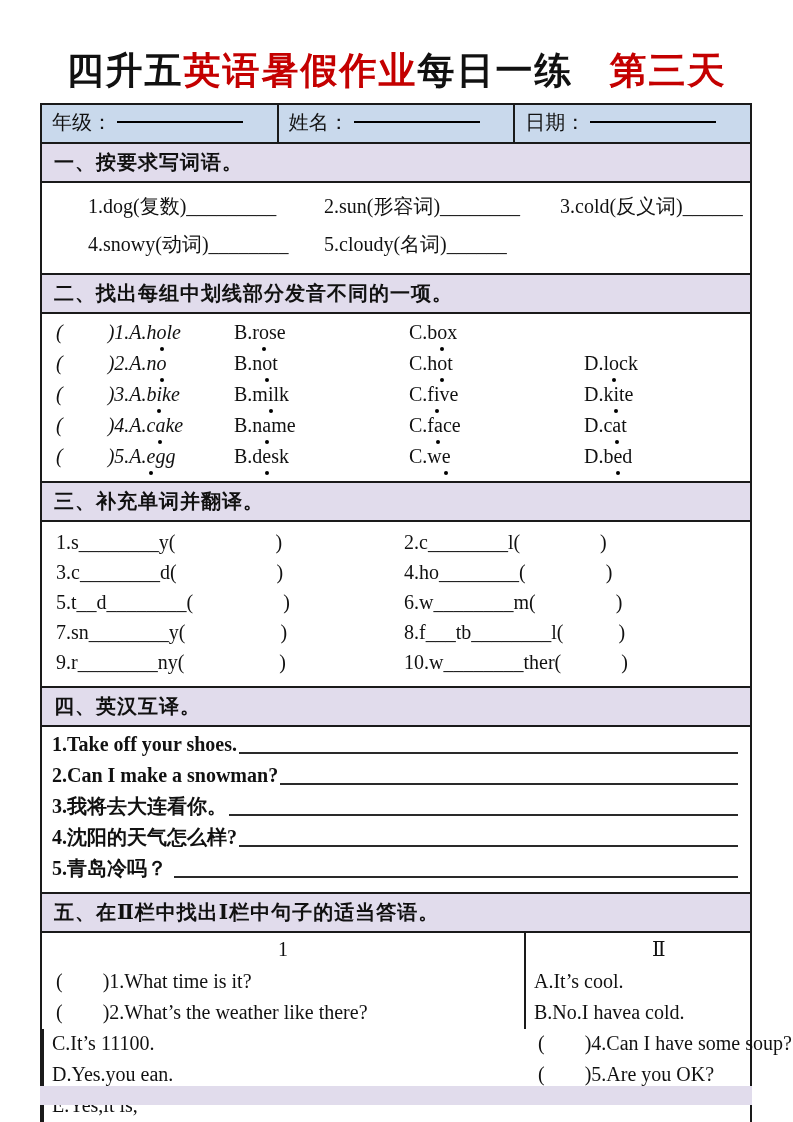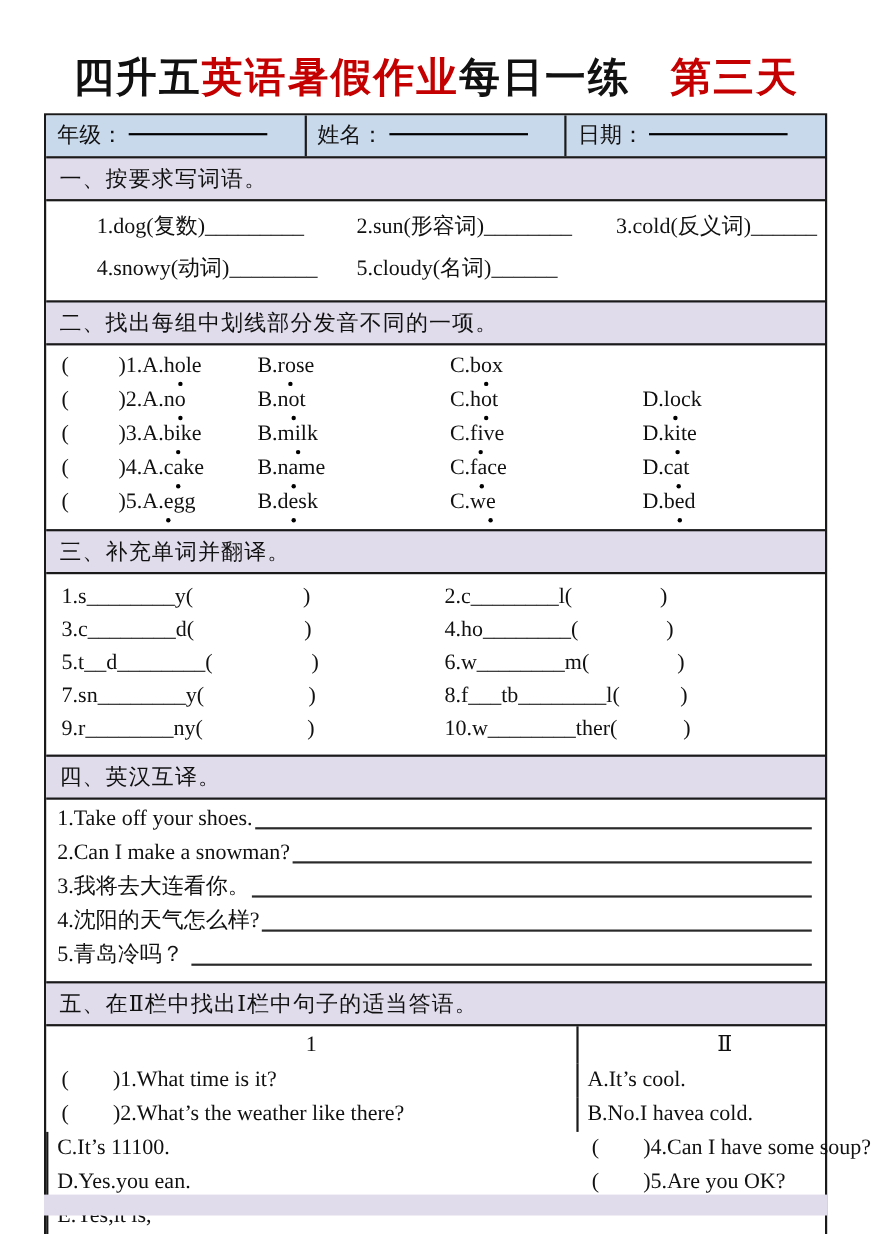--- a/index.html
+++ b/index.html
@@ -27,43 +27,43 @@
     border:2px solid var(--line);background:#fff;
   }
   
   .info-row{display:flex;background:var(--infobg);height:37px;}
   .info-cell{flex:1;display:flex;align-items:center;padding:4px 6px 7px 10px;}
   .info-cell + .info-cell{border-left:2px solid var(--line);}
   .wline{display:inline-block;width:126px;border-bottom:2px solid #000;height:4px;margin:0 0 2px 5px;}
   
   .sec-header{
     background:var(--secbg);border-top:2px solid var(--line);border-bottom:2px solid var(--line);
-    padding:5px 12px 5px 12px;font-size:20px;letter-spacing:1px;
+    padding:5px 12px 5px 12px;font-size:20px;letter-spacing:1px;font-weight:bold;
   }
   
   .s1{padding:8px 0 6px 0;margin-left:32px;}
   .s1row{display:flex;padding:2px 0 10px 14px;line-height:26px;}
   .s1item{width:236px;white-space:pre;}
   .s1item:last-child{width:auto;}
   
   .s2{padding:4px 0 8px 0;}
   .s2row{display:flex;padding:0 0 0 14px;height:31px;line-height:28px;}
   .s2c{width:175px;white-space:pre;}
-  .s2c.s2lead{width:178px;}
+  .s2c.s2lead{width:178px;font-style:italic;}
   .s2c:last-child{width:auto;flex:1;}
   .du{position:relative;display:inline-block;}
   .du::after{content:'';position:absolute;left:50%;margin-left:-2px;bottom:-5px;width:4px;height:4px;border-radius:50%;background:#000;}
   
   .s3{padding:6px 0 8px 0;}
   .s3row{display:flex;padding:0 0 0 14px;height:30px;line-height:28px;}
   .s3cell{width:348px;white-space:pre;}
   .s3cell:last-child{width:auto;flex:1;}
   
   .s4{padding:4px 0 6px 0;}
-  .s4row{display:flex;align-items:flex-end;height:31px;padding:0 10px 6px 10px;line-height:24px;}
+  .s4row{display:flex;align-items:flex-end;height:31px;padding:0 10px 6px 10px;line-height:24px;font-weight:bold;}
   .s4t{white-space:pre;}
   .s4line{flex:1;border-bottom:2px solid #2a2a2a;height:2px;margin:0 2px 2px 2px;}
   
   .match{display:grid;grid-template-columns:482px 1fr;}
   .mcell{padding:0 0 0 14px;height:31px;line-height:29px;white-space:pre;}
   .mcell.mr{border-left:2px solid var(--line);padding-left:8px;}
   .mcell.mhead{text-align:center;height:34px;line-height:32px;padding-left:0;}
   
   .footer-bar{position:absolute;left:40px;top:1086px;width:712px;height:19px;background:var(--secbg);}
 </style>

